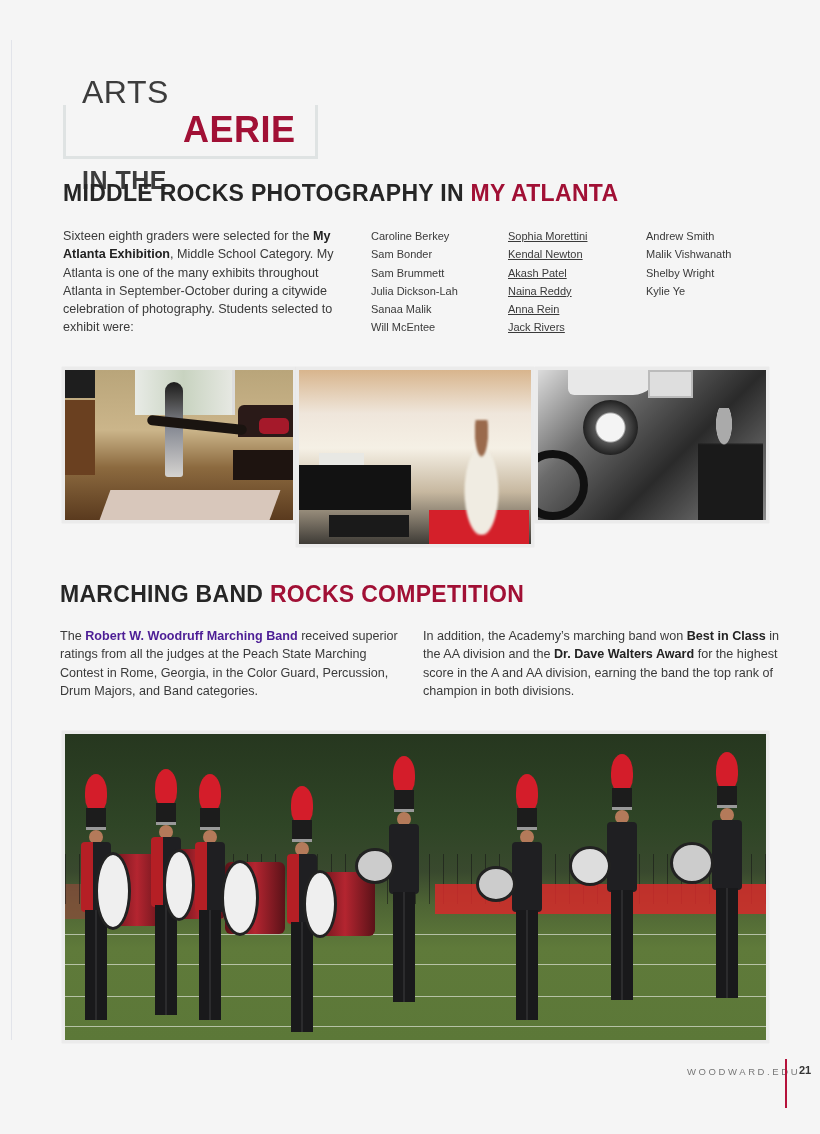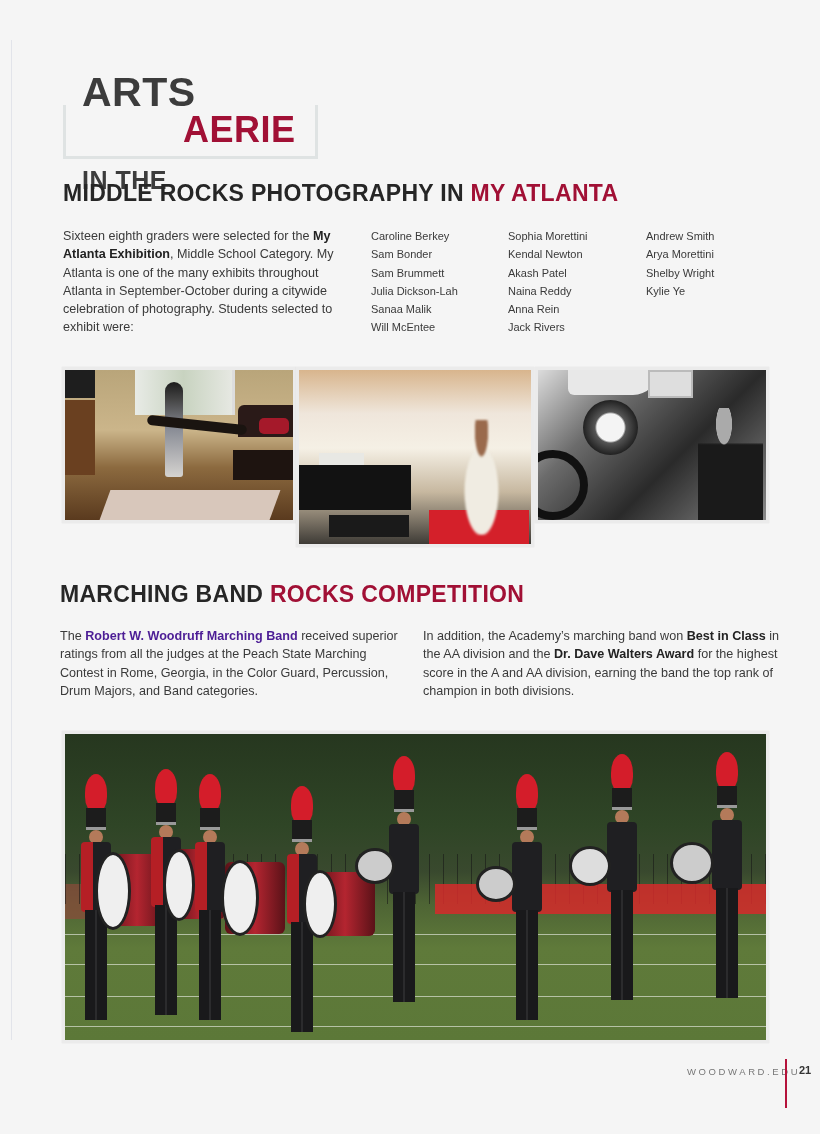--- a/index.html
+++ b/index.html
@@ -5,38 +5,38 @@
     * { box-sizing: border-box; margin: 0; padding: 0; }
     html, body { width: 820px; height: 1134px; background: #f5f5f5; overflow: hidden; }
     body { position: relative; font-family: "Liberation Sans", "DejaVu Sans", sans-serif; color: #333; }
 
     .margin-rule { position: absolute; left: 11px; top: 40px; width: 1px; height: 1000px; background: #e2e4ea; }
 
     
     .masthead { position: absolute; left: 63px; top: 72px; width: 256px; height: 88px; }
     .masthead-frame { position: absolute; left: 0; top: 33px; width: 255px; height: 54px;
       border-left: 3px solid #dfe3e3; border-right: 3px solid #dfe3e3; border-bottom: 3px solid #dfe3e3; }
-    .mast-arts { position: absolute; left: 19px; top: 0; font-size: 41px; font-weight: bold; color: #3c3c3c; letter-spacing: 0.5px; line-height: 40px; }
+    .mast-arts { position: absolute; left: 19px; top: 0; font-size: 32px; font-weight: normal; color: #3c3c3c; letter-spacing: 0.5px; line-height: 40px; }
     .mast-inthe { position: absolute; left: 19px; top: 40px; font-size: 25px; font-weight: bold; color: #3c3c3c; letter-spacing: 0.5px; line-height: 40px; margin-top: 48px; }
     .mast-aerie { position: absolute; left: 120px; top: 36px; font-size: 36px; font-weight: bold; color: #a11035; letter-spacing: 0.5px; line-height: 44px; }
 
     h2 { position: absolute; font-size: 23px; font-weight: bold; color: #262626; letter-spacing: 0.3px; white-space: nowrap; }
     h2 .accent { color: #a11035; }
     .h-photo { left: 63px; top: 180px; }
     .h-band { left: 60px; top: 581px; }
 
     .para { position: absolute; font-size: 12.6px; line-height: 18.3px; color: #3a3a3a; }
     .para b { color: #222; }
     .para .red { color: #4c1d95; font-weight: bold; }
     .p-intro { left: 63px; top: 227px; width: 295px; }
     .p-band1 { left: 60px; top: 627px; width: 350px; }
     .p-band2 { left: 423px; top: 627px; width: 360px; }
 
     .names { position: absolute; top: 227px; font-size: 11px; line-height: 18.3px; color: #3a3a3a; list-style: none; }
-    .names.c1 { left: 371px; } .names.c2 { left: 508px; } .names.c3 { left: 646px; }
+    .names.c1 { left: 371px; } .names.c2 { left: 508px; text-decoration: underline; } .names.c3 { left: 646px; }
 
     
     .photo { position: absolute; overflow: hidden; border: 3px solid #ebebeb; box-shadow: 0 0 1px #ddd; }
     .ph1 { left: 62px; top: 367px; width: 234px; height: 156px;
       background: linear-gradient(180deg, #b9a57a 0%, #cbb58a 40%, #8c6a3f 65%, #5a3a1e 100%); }
     .ph1 .win { position: absolute; left: 70px; top: 0; width: 100px; height: 45px; background: linear-gradient(90deg,#e8ebe6,#c8d3c0,#e6e8e2); border-right: 3px solid #ddd; }
     .ph1 .tv { position: absolute; left: 0; top: 0; width: 30px; height: 28px; background: #1e1e1e; }
     .ph1 .cab { position: absolute; left: 0; top: 30px; width: 30px; height: 75px; background: #6a4020; }
     .ph1 .sofa { position: absolute; right: 0; top: 35px; width: 55px; height: 32px; background: #2a1a18; border-radius: 6px 0 0 0; }
     .ph1 .pillow { position: absolute; right: 4px; top: 48px; width: 30px; height: 16px; background: #a5192a; border-radius: 5px; }
@@ -108,21 +108,21 @@
 <ul class="names c2">
   <li>Sophia Morettini</li>
   <li>Kendal Newton</li>
   <li>Akash Patel</li>
   <li>Naina Reddy</li>
   <li>Anna Rein</li>
   <li>Jack Rivers</li>
 </ul>
 <ul class="names c3">
   <li>Andrew Smith</li>
-  <li>Arya Morettini</li>
+  <li>Malik Vishwanath</li>
   <li>Shelby Wright</li>
   <li>Kylie Ye</li>
 </ul>
 
 <div class="photo ph1" title="Child playing guitar in a sunlit living room">
   <div class="tv"></div>
   <div class="cab"></div>
   <div class="win"></div>
   <div class="rug"></div>
   <div class="sofa"></div>

